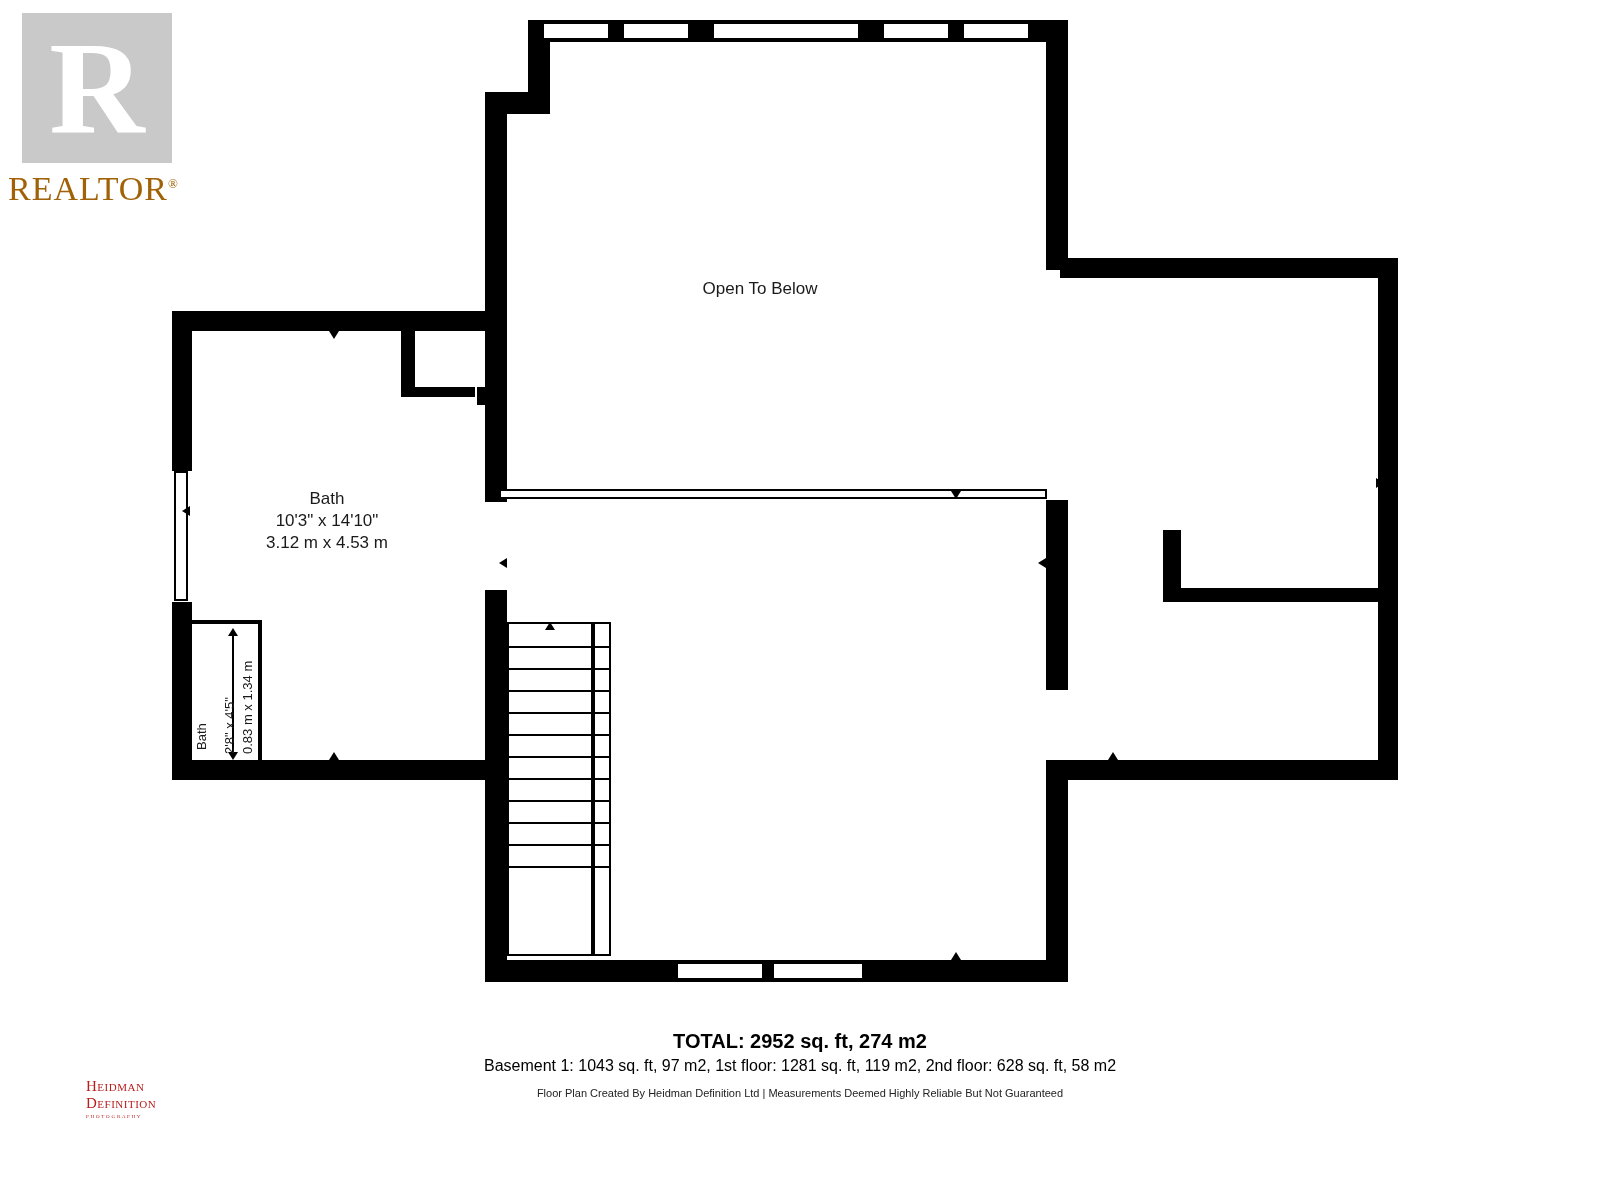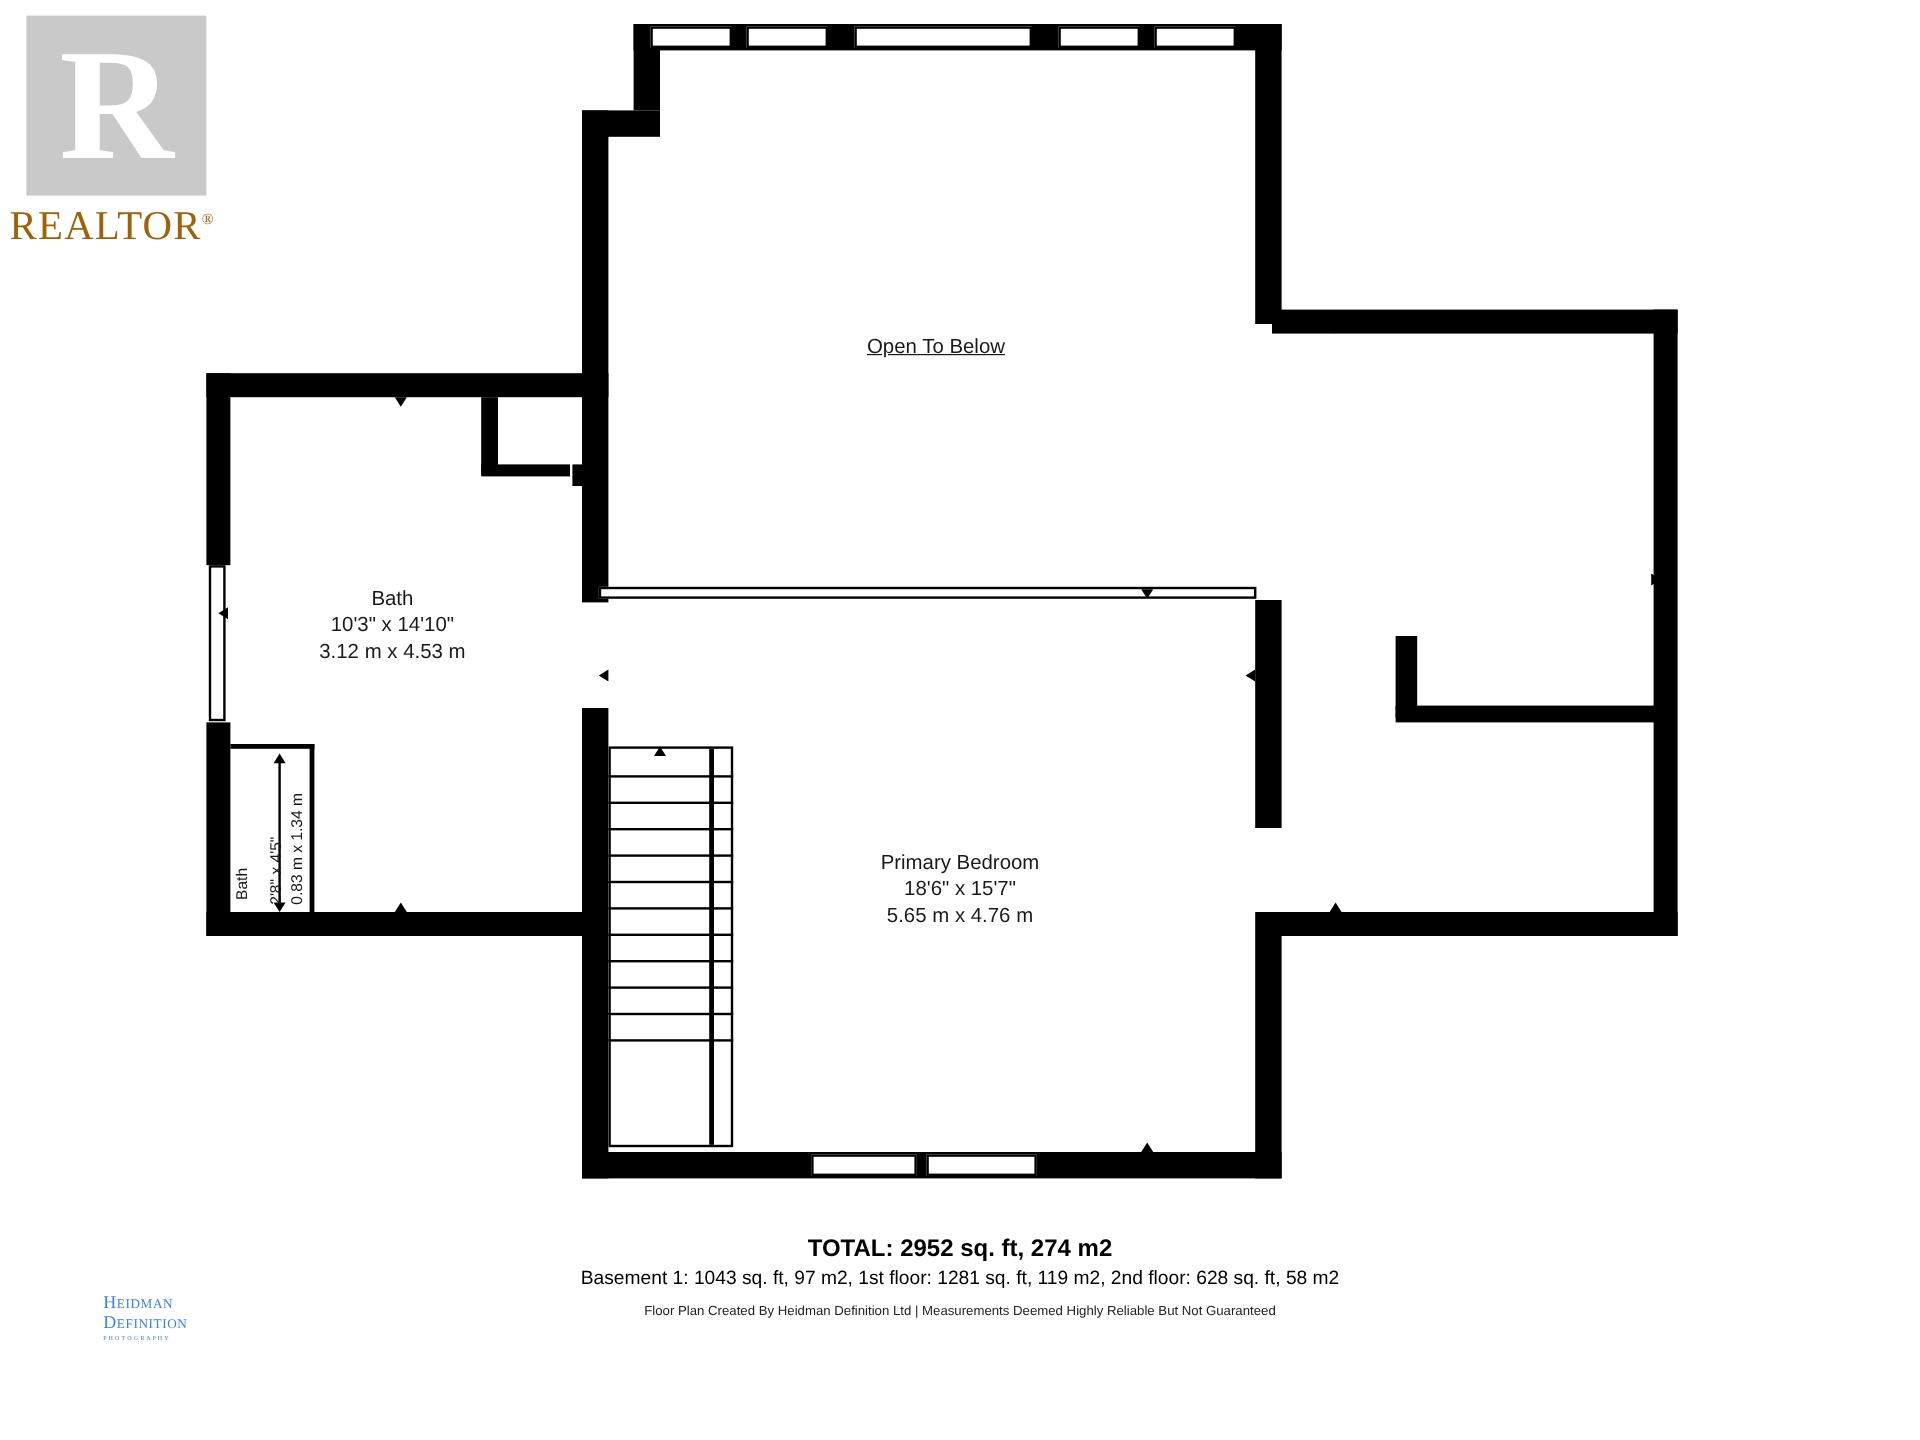--- a/index.html
+++ b/index.html
@@ -88,21 +88,21 @@
   }
   #realtor-logo .word sup {
     font-size: 13px;
     vertical-align: super;
   }
   
   #heidman-logo {
     position: absolute;
     left: 86px; top: 1078px;
     width: 86px; height: 40px;
-    color: #3b82f6;
+    color: #b91c1c;
   }
   #heidman-logo .line1,
   #heidman-logo .line2 {
     font-family: "Liberation Serif", serif;
     font-size: 11px;
     letter-spacing: 0.5px;
     white-space: nowrap;
   }
   #heidman-logo .cap {
     font-size: 15px;
@@ -237,46 +237,41 @@
   <div class="arrow down" style="left:951px; top:491px;"></div>
   <div class="arrow left" style="left:1038px; top:558px;"></div>
   <div class="arrow up" style="left:951px; top:952px;"></div>
   <div class="arrow down" style="left:1108px; top:270px;"></div>
   <div class="arrow right" style="left:1376px; top:478px;"></div>
   <div class="arrow up" style="left:1108px; top:752px;"></div>
   <div class="arrow up" style="left:228px; top:628px;"></div>
   <div class="arrow down" style="left:228px; top:752px;"></div>
   <div class="dimline" style="left:232px; top:634px; width:2px; height:120px;"></div>
 
-  <div class="room-label" style="left:640px; top:278px; width:280px;text-decoration:underline;">
+  <div class="room-label" style="left:620px; top:278px; width:280px;">
     <span class="rname">Open To Below</span>
   </div>
 
   <div class="room-label" style="left:207px; top:488px; width:240px;">
     <span class="rname">Bath</span>
     <span class="rdim">10'3" x 14'10"</span>
     <span class="rdim">3.12 m x 4.53 m</span>
   </div>
 
   <div class="vert-label" style="left:194px; top:750px;">
     <span>Bath</span>
   </div>
   <div class="vert-label" style="left:222px; top:754px;">
     <span>2'8" x 4'5"</span>
   </div>
   <div class="vert-label" style="left:240px; top:754px;">
     <span>0.83 m x 1.34 m</span>
   </div>
 
 
-  <div class="room-label" style="left:660px; top:708px; width:280px;">
-    <span class="rname">Primary Bedroom</span>
-    <span class="rdim">18'6" x 15'7"</span>
-    <span class="rdim">5.65 m x 4.76 m</span>
-  </div>
 
   <div id="heidman-logo">
     <div class="line1"><span class="cap">H</span><span>EIDMAN</span></div>
     <div class="line2"><span class="cap">D</span><span>EFINITION</span></div>
     <div class="line3">P H O T O G R A P H Y</div>
   </div>
 
   <div id="summary">
     <div class="total">TOTAL: 2952 sq. ft, 274 m2</div>
     <div class="sub">Basement 1: 1043 sq. ft, 97 m2, 1st floor: 1281 sq. ft, 119 m2, 2nd floor: 628 sq. ft, 58 m2</div>

